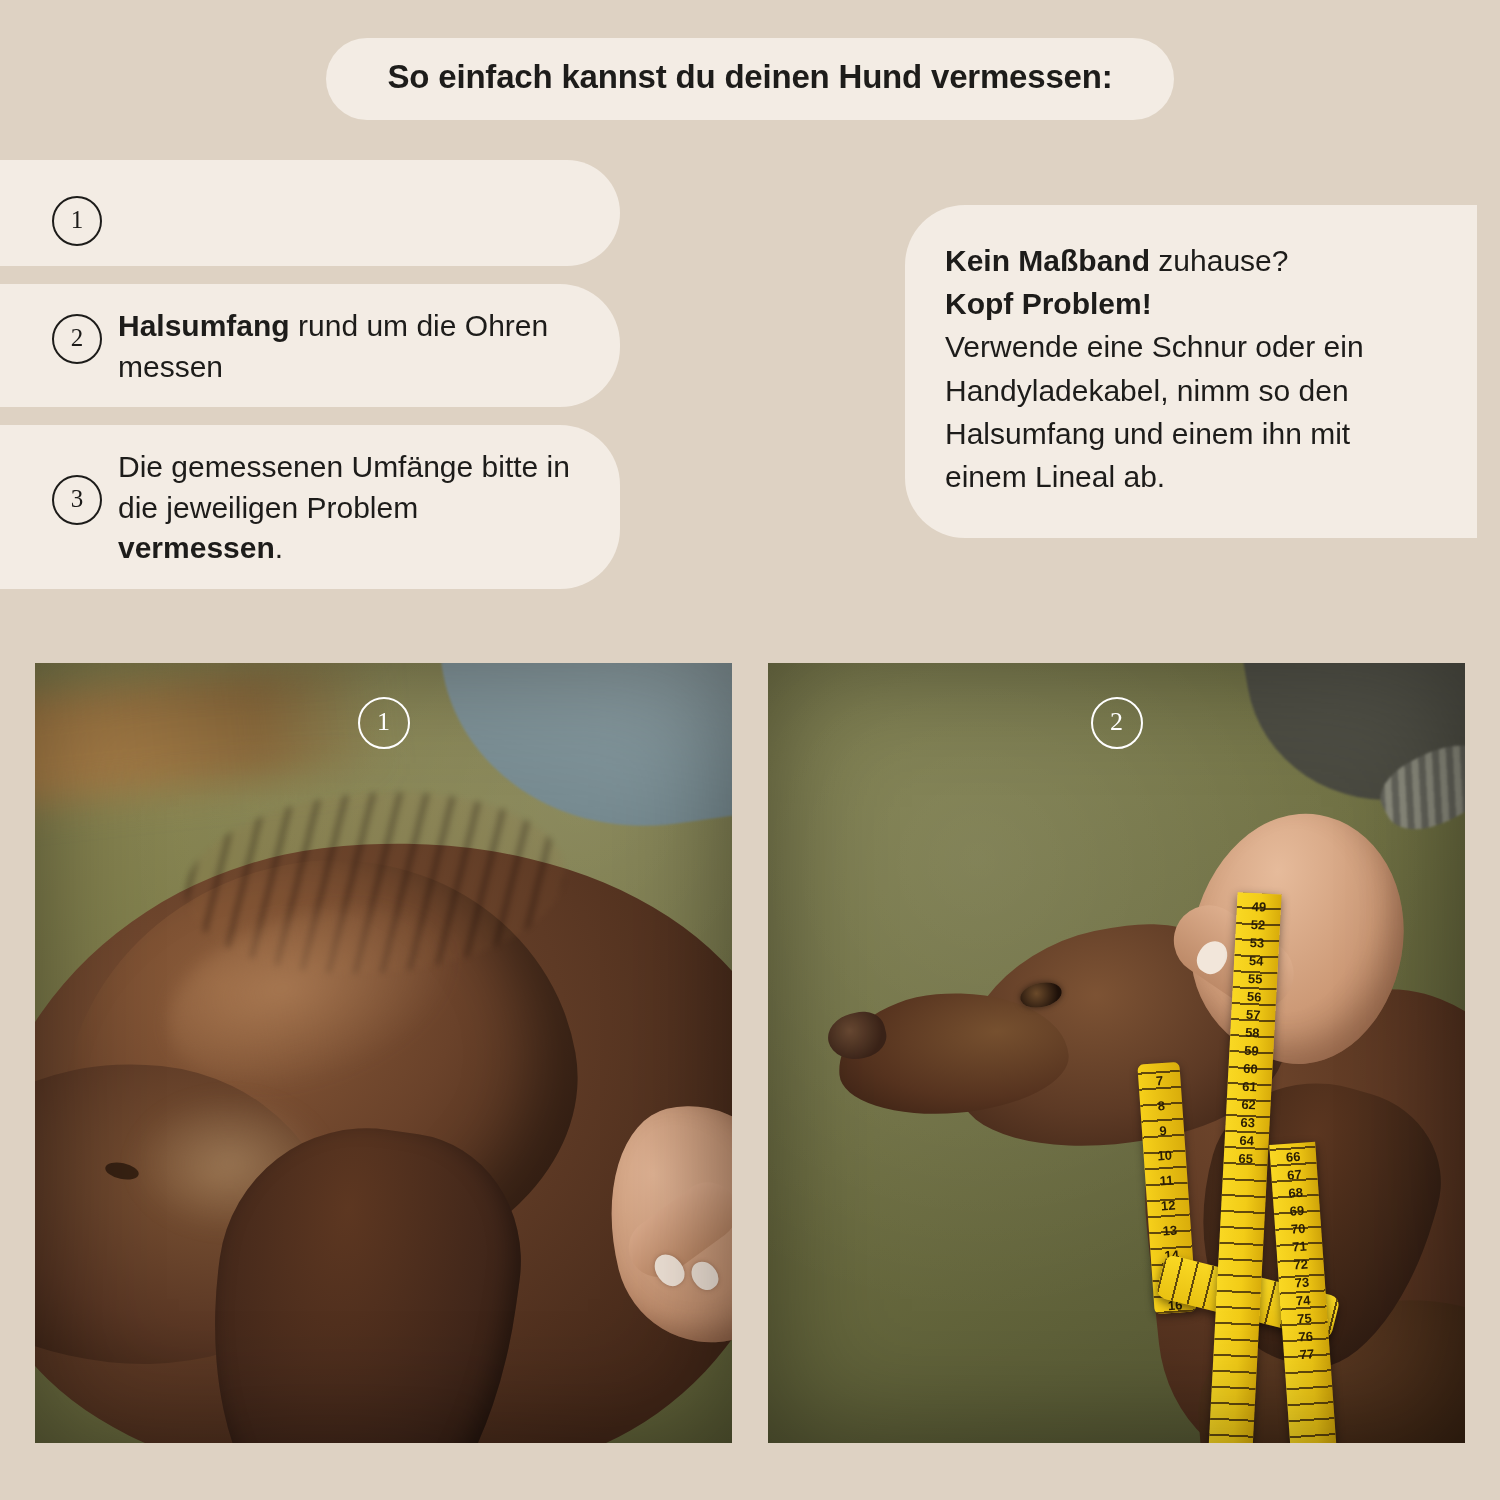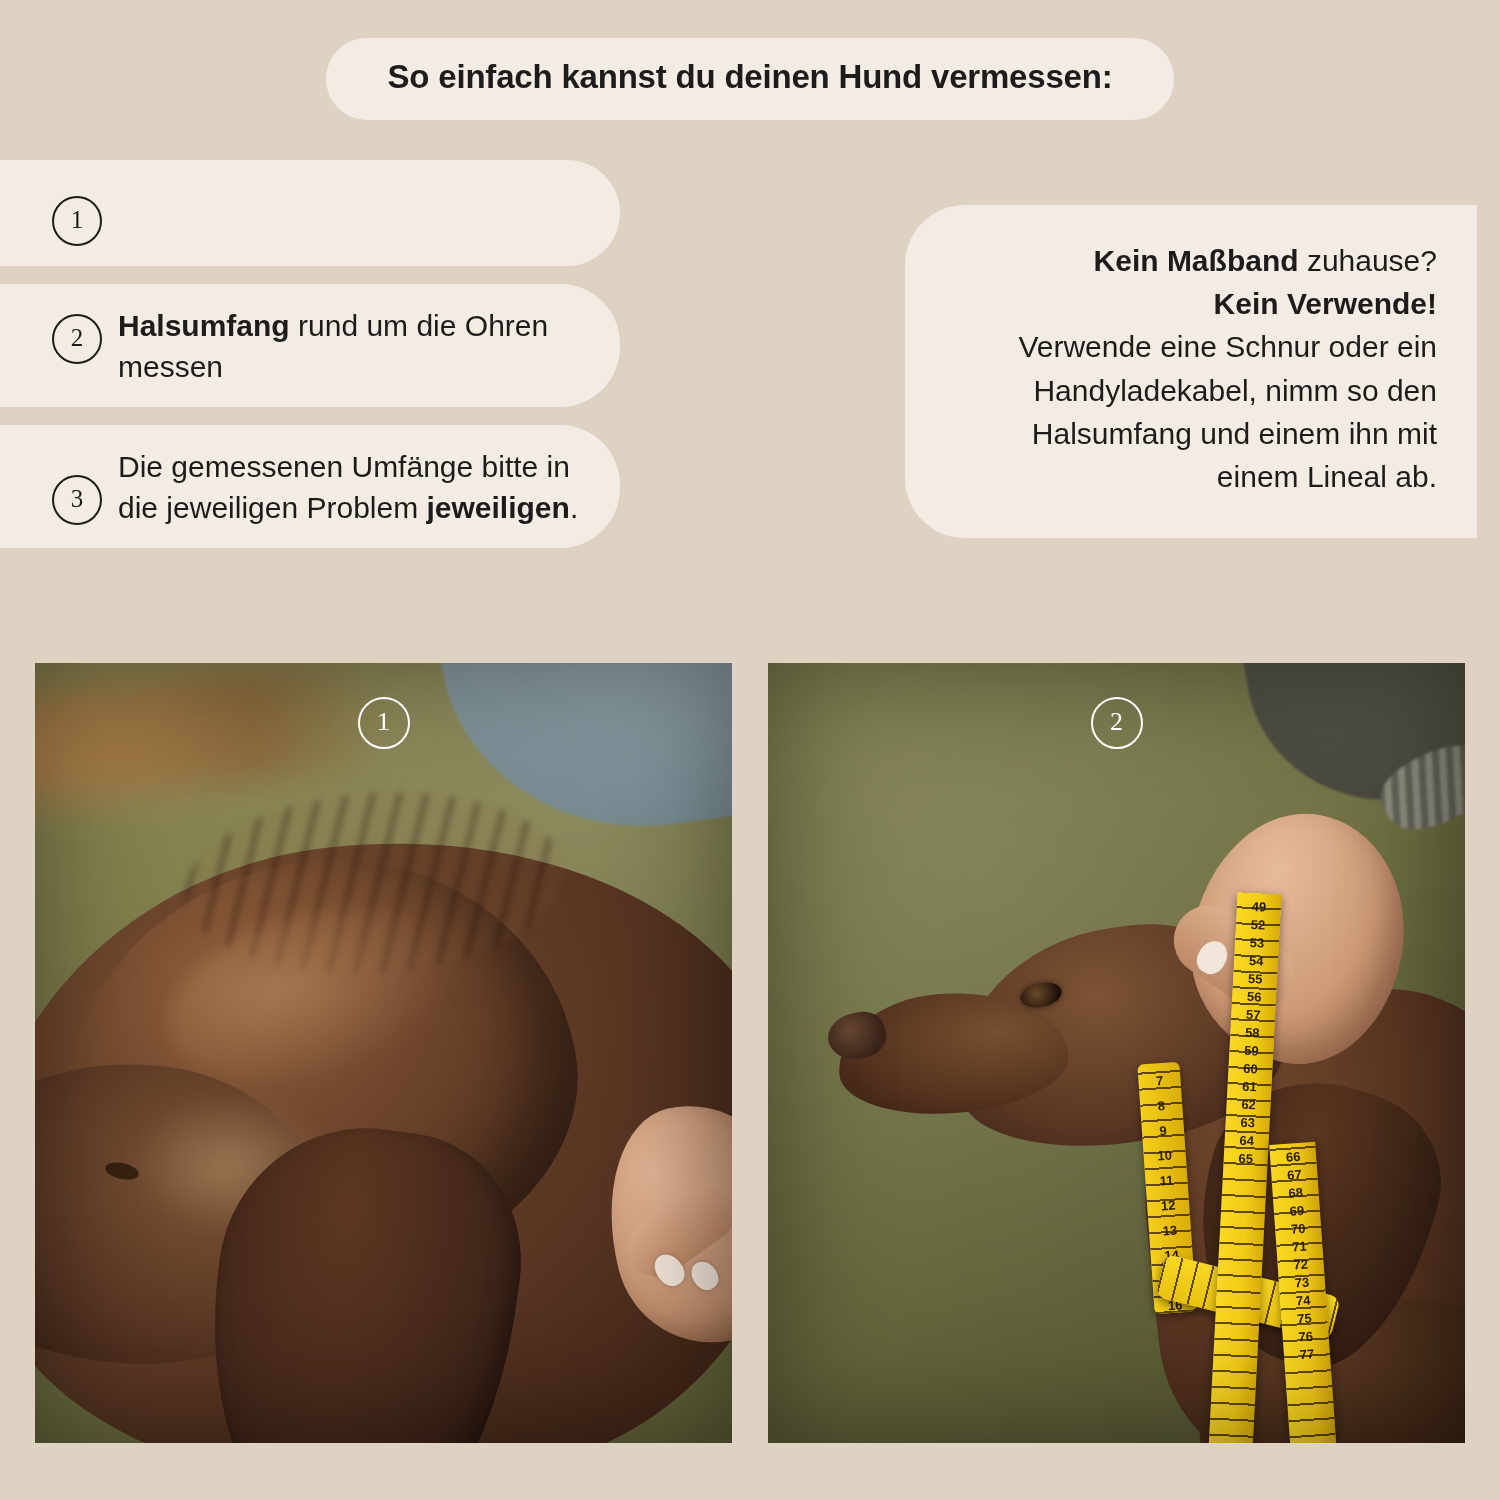--- a/index.html
+++ b/index.html
@@ -82,21 +82,20 @@
     top: 205px;
     left: 905px;
     width: 572px;
     background: #f3ece4;
     border-top-left-radius: 60px;
     border-bottom-left-radius: 60px;
     border-top-right-radius: 0;
     border-bottom-right-radius: 0;
     padding: 34px 40px 40px 40px;
     box-sizing: border-box;
-    text-align: right;
   }
   .note-card .line {
     font-size: 30px;
     line-height: 1.44;
   }
   .note-card .line b { font-weight: bold; }
 
   
   .photos {
     position: absolute;
@@ -514,28 +513,28 @@
     <div class="step-num">1</div>
   </div>
 
   <div class="step step-2">
     <div class="step-num">2</div>
     <div class="step-text"><b>Halsumfang</b><span> rund um die Ohren messen</span></div>
   </div>
 
   <div class="step step-3">
     <div class="step-num">3</div>
-    <div class="step-text"><span>Die gemessenen Umfänge bitte in die jeweiligen Problem </span><b>jeweiligen</b><span>.</span></div>
+    <div class="step-text"><span>Die gemessenen Umfänge bitte in die jeweiligen Problem </span><b>vermessen</b><span>.</span></div>
   </div>
 
 </div>
 
 <div class="note-card">
   <div class="line"><b>Kein Maßband</b><span> zuhause?</span></div>
-  <div class="line"><b>Kein Verwende!</b></div>
+  <div class="line"><b>Kopf Problem!</b></div>
   <div class="line">Verwende eine Schnur oder ein Handyladekabel, nimm so den Halsumfang und einem ihn mit einem Lineal ab.</div>
 </div>
 
 <div class="photos">
 
   <div class="photo">
     <div class="bg bg-1"></div>
     <div class="floor-1"></div>
     <div class="sleeve"></div>
 

